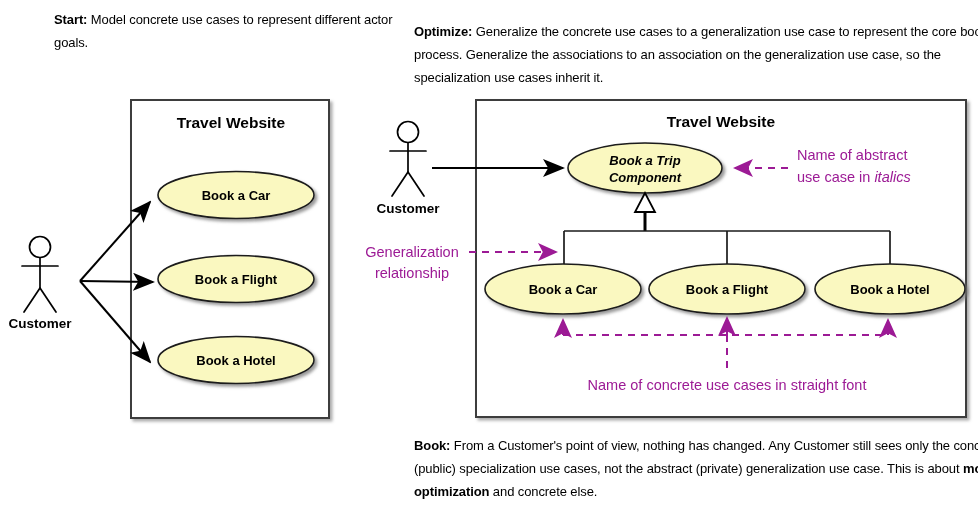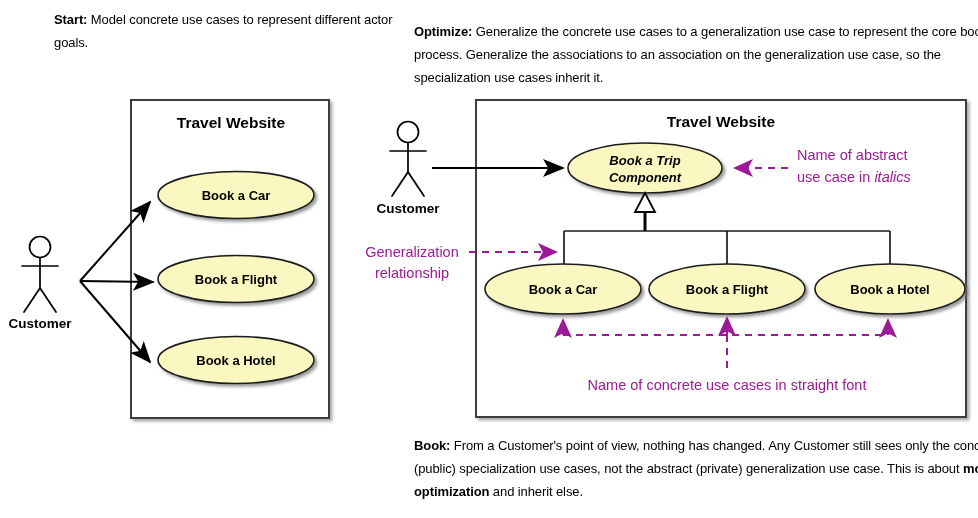--- a/index.html
+++ b/index.html
@@ -130,21 +130,21 @@
 
 <div class="caption" id="start-caption">
   <b>Start:</b><span> Model concrete use cases to represent different actor goals.</span>
 </div>
 
 <div class="caption" id="optimize-caption">
   <b>Optimize:</b><span> Generalize the concrete use cases to a generalization use case to represent the core booking process.  Generalize the associations to an association on the generalization use case, so the specialization use cases inherit it.</span>
 </div>
 
 <div class="caption" id="note-caption">
-  <b>Book:</b><span> From a Customer's point of view, nothing has changed.  Any Customer still sees only the concrete (public) specialization use cases, not the abstract (private) generalization use case.  This is about </span><b>model optimization</b><span> and inherit else.</span>
+  <b>Book:</b><span> From a Customer's point of view, nothing has changed.  Any Customer still sees only the concrete (public) specialization use cases, not the abstract (private) generalization use case.  This is about </span><b>model optimization</b><span> and concrete else.</span>
 </div>
 
 <svg class="diagram" viewBox="0 0 978 518">
   <defs>
     <filter id="shadow" x="-20%" y="-20%" width="150%" height="160%">
       <feDropShadow dx="2.5" dy="2.5" stdDeviation="1.6" flood-color="#777" flood-opacity="0.75"></feDropShadow>
     </filter>
     <filter id="boxshadow" x="-10%" y="-10%" width="130%" height="130%">
       <feDropShadow dx="2.5" dy="2.5" stdDeviation="1.4" flood-color="#888" flood-opacity="0.7"></feDropShadow>
     </filter>

